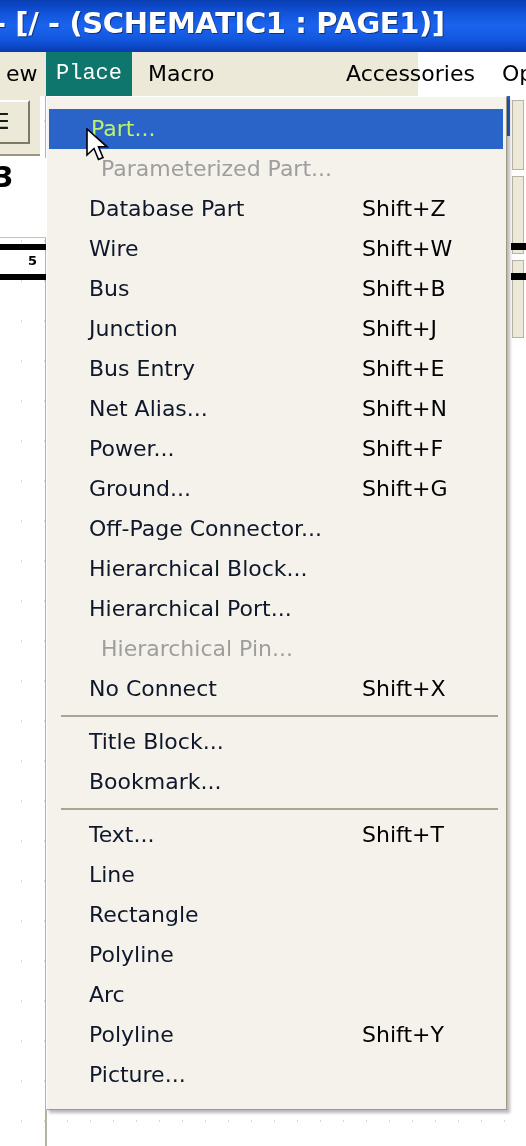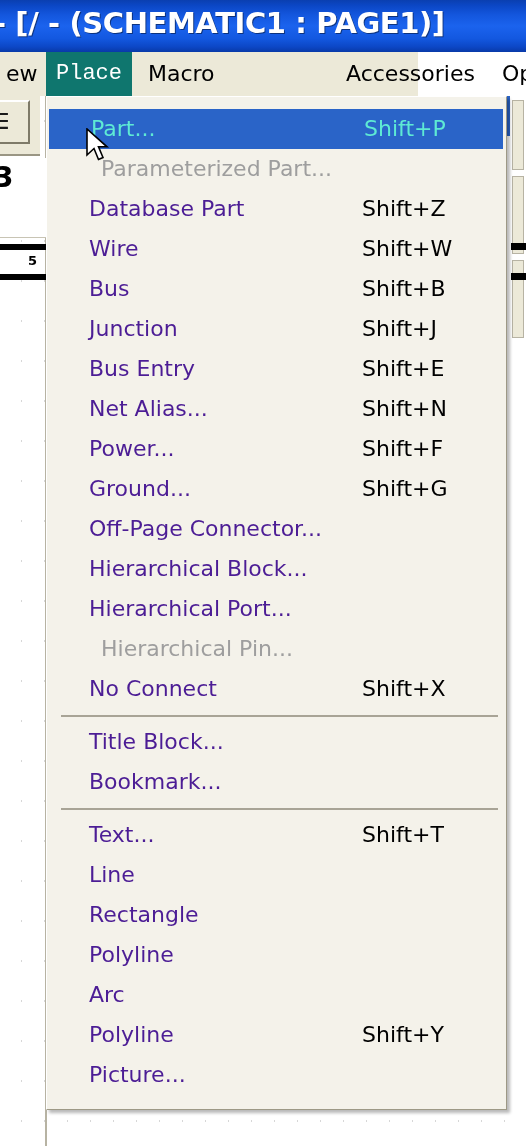--- a/index.html
+++ b/index.html
@@ -192,37 +192,37 @@
     height: 40px;
     line-height: 40px;
     box-sizing: border-box;
     white-space: nowrap;
   }
   .mi-label {
     position: absolute;
     left: 42px;
     top: 0;
     font-size: 22px;
-    color: #4c1d95;
+    color: #0f172a;
     font-family: "DejaVu Sans", sans-serif;
   }
   .mi-accel {
     position: absolute;
     left: 315px;
     top: 0;
     font-size: 22px;
     color: #000000;
     font-family: "DejaVu Sans", sans-serif;
   }
   .mi.highlight {
     background: #2a64c8;
     margin: 0 3px 0 2px;
   }
   .mi.highlight .mi-label,
-  .mi.highlight .mi-accel { color: #5eead4; }
+  .mi.highlight .mi-accel { color: #bef264; }
   .mi.disabled .mi-label,
   .mi.disabled .mi-accel { color: #9e9e9e; margin-left: 12px; }
   .mi-sep {
     height: 13px;
     position: relative;
   }
   .mi-sep::after {
     content: "";
     position: absolute;
     left: 14px; right: 8px;
@@ -279,21 +279,20 @@
   <div class="rs-bar" style="top:100px;height:70px"></div>
   <div class="rs-bar" style="top:176px;height:78px"></div>
   <div class="rs-bar" style="top:260px;height:78px"></div>
   <div class="rs-black" style="top:243px"></div>
   <div class="rs-black" style="top:273px"></div>
 
   <div class="dropdown">
     <div id="menu-items">
         <div class="mi highlight">
           <span class="mi-label">Part...</span>
-          <span class="mi-accel">Shift+P</span>
         </div>
         <div class="mi disabled">
           <span class="mi-label">Parameterized Part...</span>
         </div>
         <div class="mi">
           <span class="mi-label">Database Part</span>
           <span class="mi-accel">Shift+Z</span>
         </div>
         <div class="mi">
           <span class="mi-label">Wire</span>

